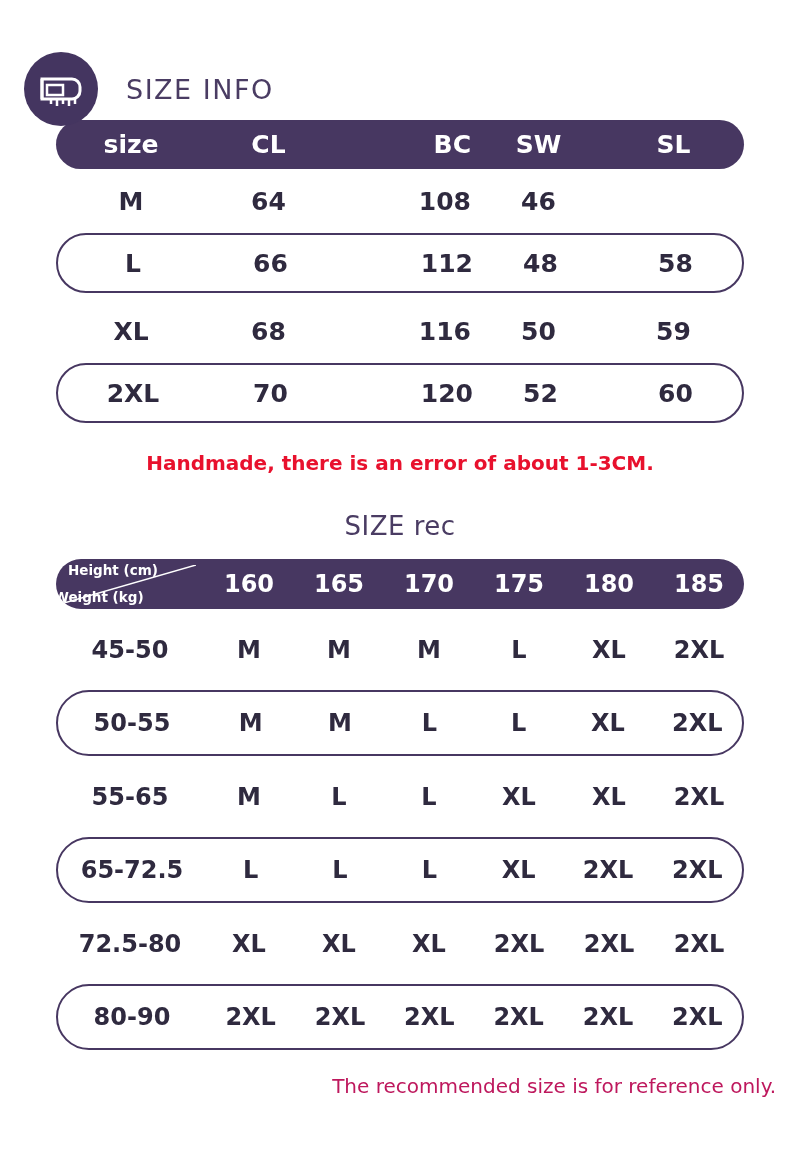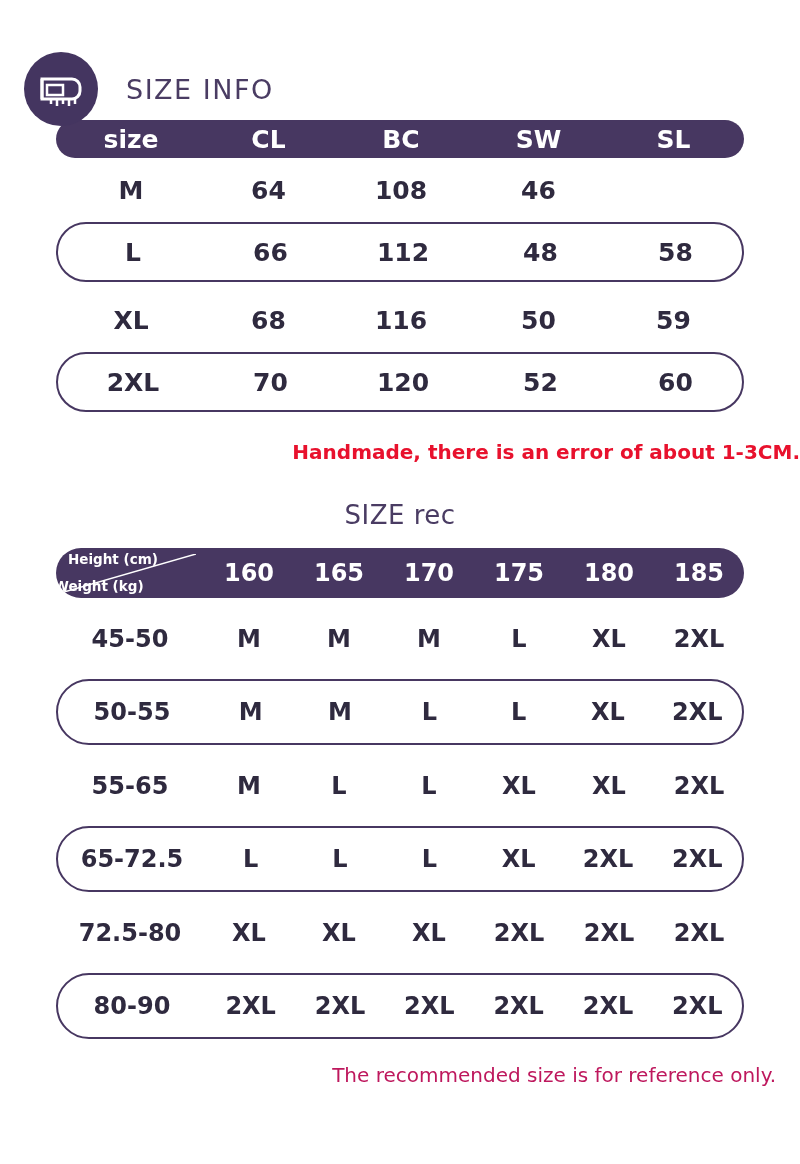--- a/index.html
+++ b/index.html
@@ -56,21 +56,21 @@
   .row {
     display: flex;
     align-items: center;
     height: 64px;
     box-sizing: border-box;
   }
   .row.head {
     background: #473761;
     border-radius: 34px;
     color: #ffffff;
-    height: 38px;
+    height: 49px;
   }
   .row.alt {
     border: 2px solid #473761;
     border-radius: 34px;
     height: 60px;
   }
   .cell {
     text-align: center;
     font-size: 25px;
     font-weight: 700;
@@ -78,28 +78,28 @@
   }
   .row.head .cell {
     font-weight: 700;
     font-size: 25px;
     color: #ffffff;
   }
 
   
   .t1 .c0 { flex: 0 0 150px; }
   .t1 .c1 { flex: 0 0 125px; }
-  .t1 .c2 { flex: 0 0 140px; }
+  .t1 .c2 { flex: 0 0 140px; text-align: right; }
   .t1 .c3 { flex: 0 0 135px; text-align: center; }
   .t1 .c4 { flex: 0 0 135px; }
 
   .spacer-6 { height: 6px; }
 
   .note {
-    text-align: right;
+    text-align: center;
     color: #e8112d;
     font-size: 20px;
     font-weight: 700;
     margin-top: 28px;
   }
 
   .section-title {
     text-align: center;
     font-size: 26px;
     color: #4a3c63;

